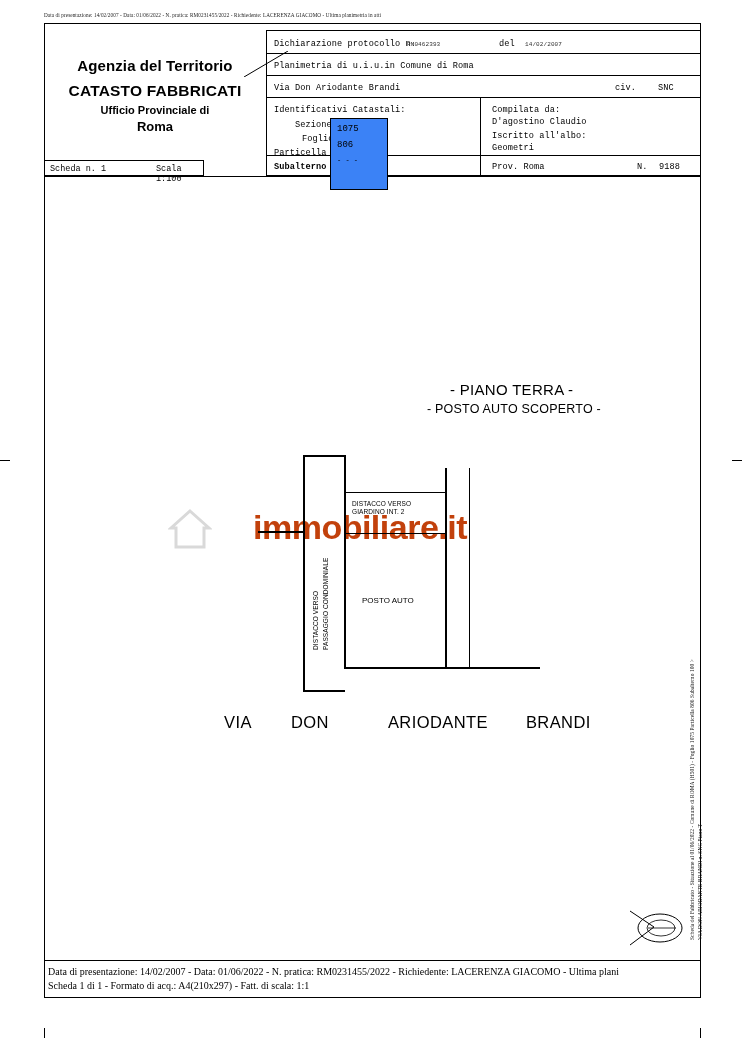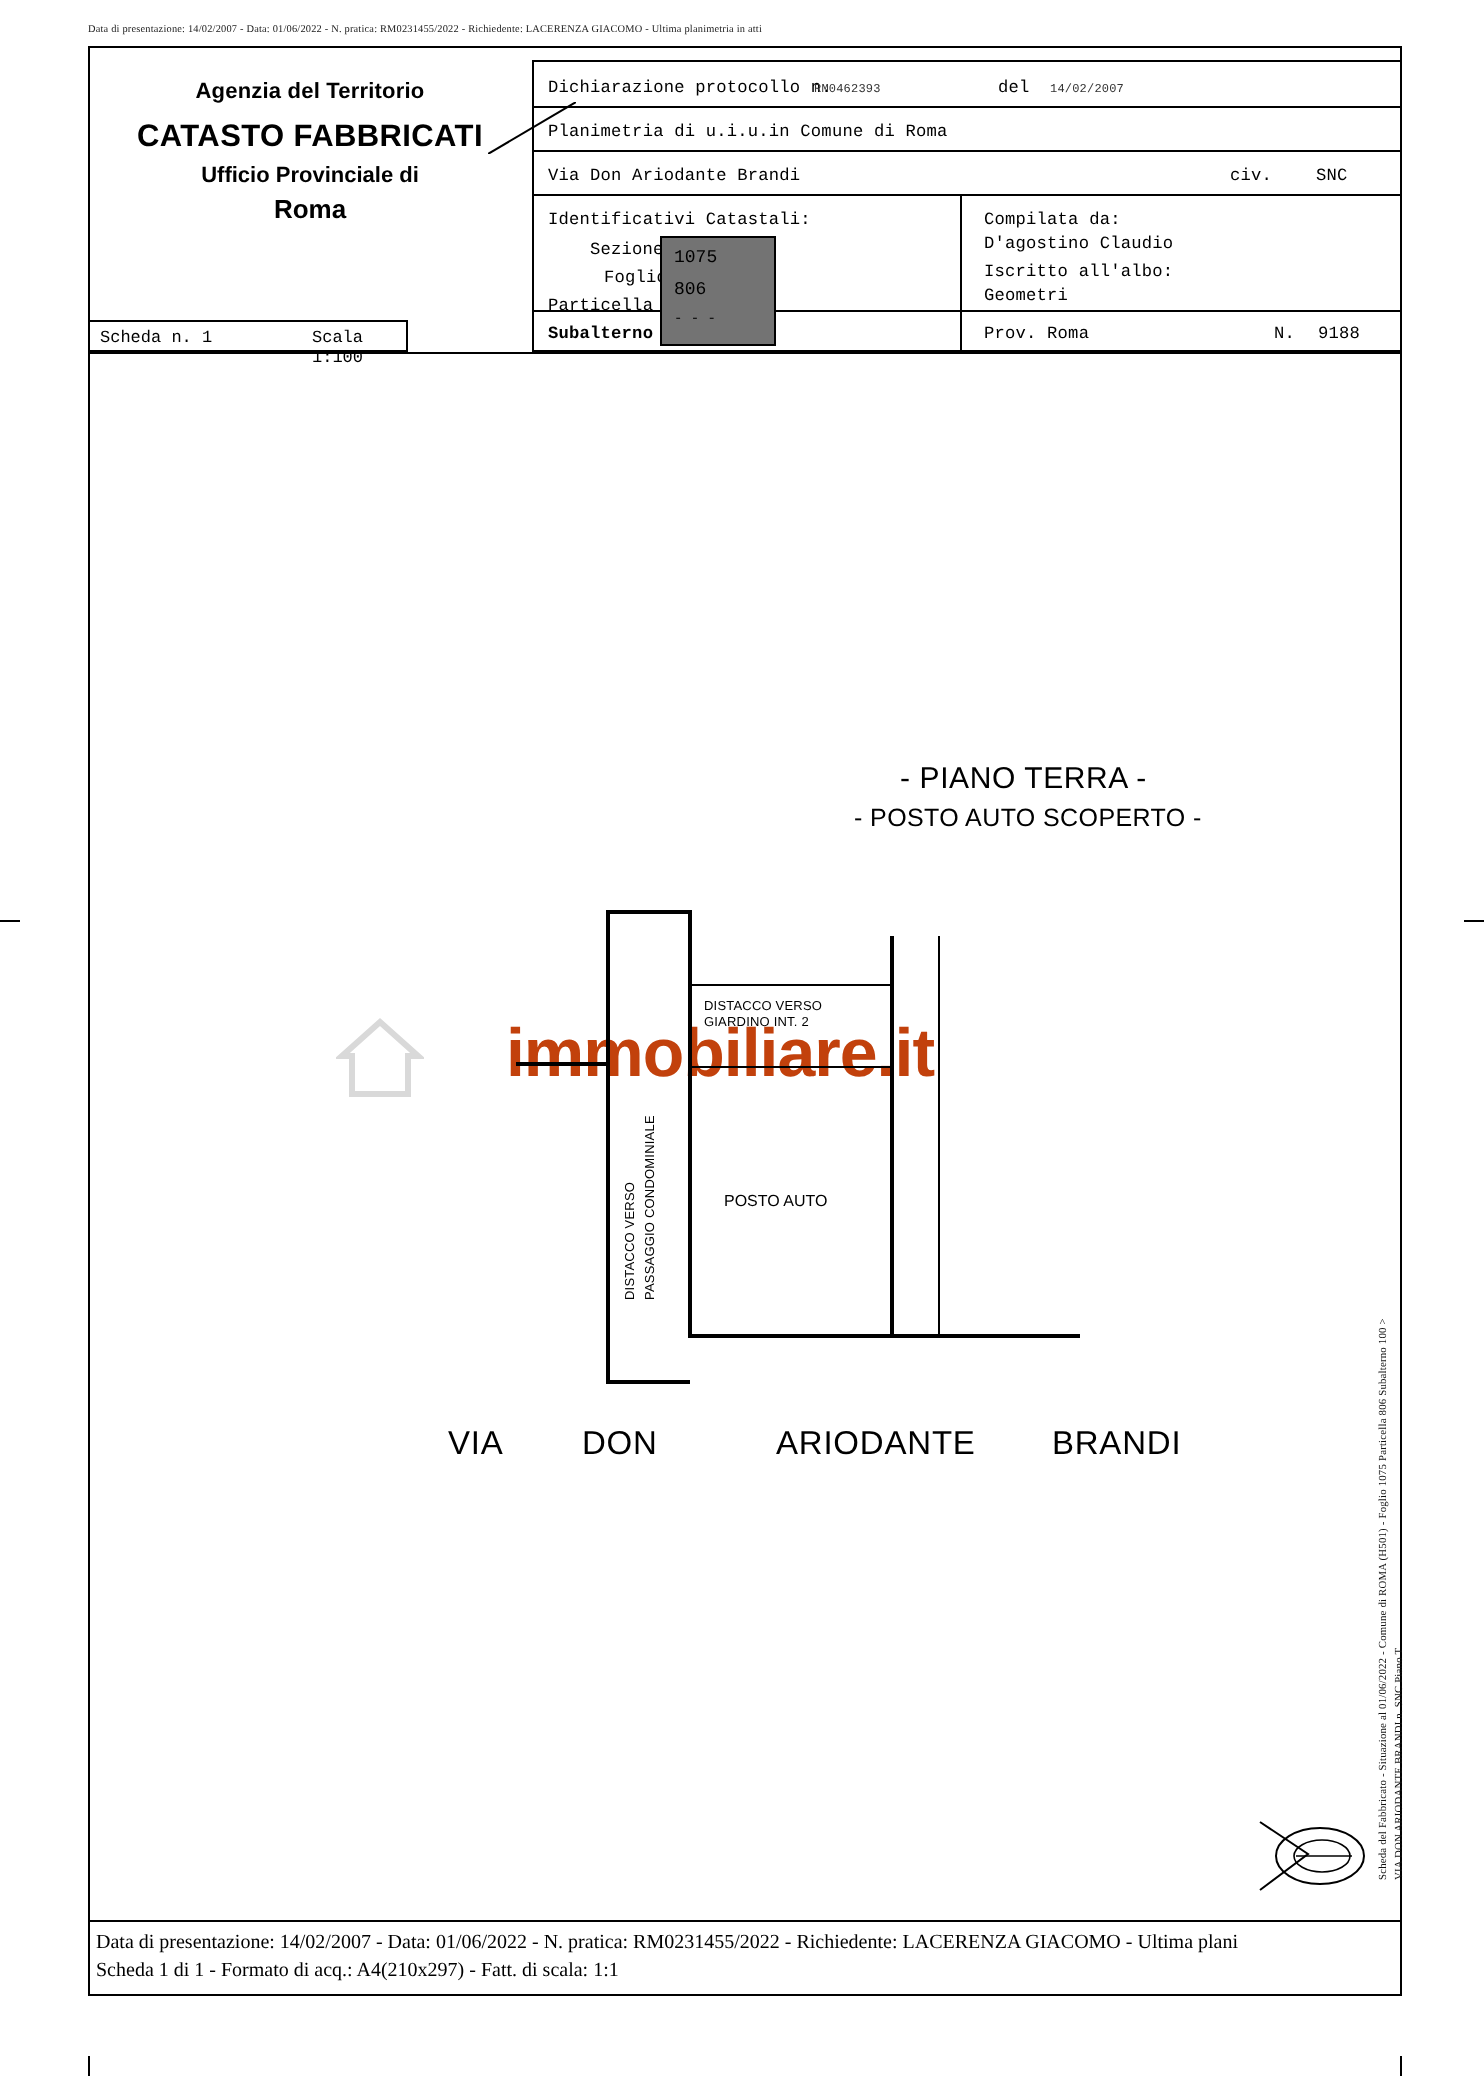--- a/index.html
+++ b/index.html
@@ -55,24 +55,24 @@
   .agency {
     position: absolute;
     left: 0px; top: 0px;
     width: 222px; height: 130px;
     text-align: center;
     padding-top: 10px;
     box-sizing: border-box;
   }
   .agency .a1 {
     font-family: "Liberation Sans", sans-serif;
-    font-size: 11px;
+    font-size: 15px;
     font-weight: bold;
     letter-spacing: 0.1px;
-    margin-top: 7px;
+    margin-top: 24px;
   }
   .agency .a2 {
     font-family: "Liberation Sans", sans-serif;
     font-size: 15.5px;
     font-weight: bold;
     letter-spacing: 0.2px;
     margin-top: 8px;
   }
   .agency .a3 {
     font-family: "Liberation Sans", sans-serif;
@@ -124,22 +124,22 @@
   }
   .dtxt.small {
     font-size: 6px;
     color: #333;
   }
 
   
   .valbox {
     position: absolute;
     left: 330px; top: 118px;
-    width: 58px; height: 55px;
-    background: #737373;
+    width: 58px; height: 72px;
+    background: #3b82f6;
     border: 1px solid #000;
     box-sizing: border-box;
     z-index: 5;
     text-align: right;
   }
   .valbox .v {
     position: absolute;
     left: 6px;
     font-family: "Liberation Mono", monospace;
     font-size: 9px;

